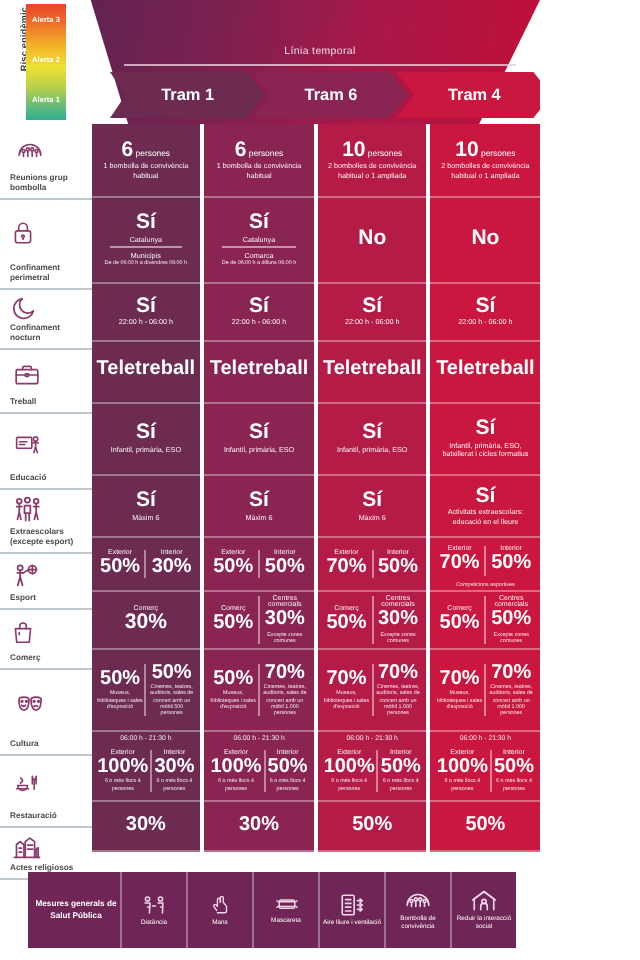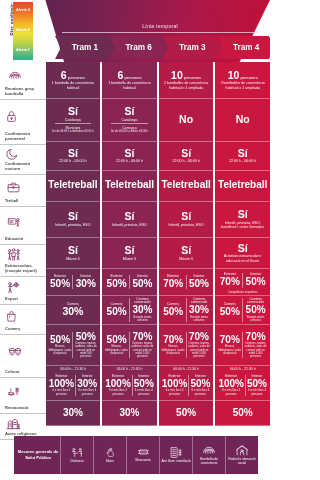--- a/index.html
+++ b/index.html
@@ -147,23 +147,20 @@
   </div>
 </div>
 
 <div class="chev-row" id="chev-row">
       <div class="chev" style="background: rgb(109, 43, 82); z-index: 10;">
         <span>Tram 1</span>
       </div>
       <div class="chev" style="background: rgb(138, 37, 83); z-index: 9;">
         <span>Tram 6</span>
       </div>
-      <div class="chev" style="background: rgb(181, 27, 71); z-index: 8;">
-        <span>Tram 3</span>
-      </div>
       <div class="chev" style="background: rgb(201, 23, 63); z-index: 7; align-items: center;">
         <span>Tram 4</span>
       </div>
     </div>
 
 <div class="grid">
   <div class="label-col" id="label-col">
         <div class="rowlabel" style="height: 38px;">
           <div class="icon">
             <svg width="20" height="13" viewBox="0 0 24 24" fill="none" stroke="#8a3a6b" stroke-width="1.5" stroke-linecap="round" stroke-linejoin="round">

